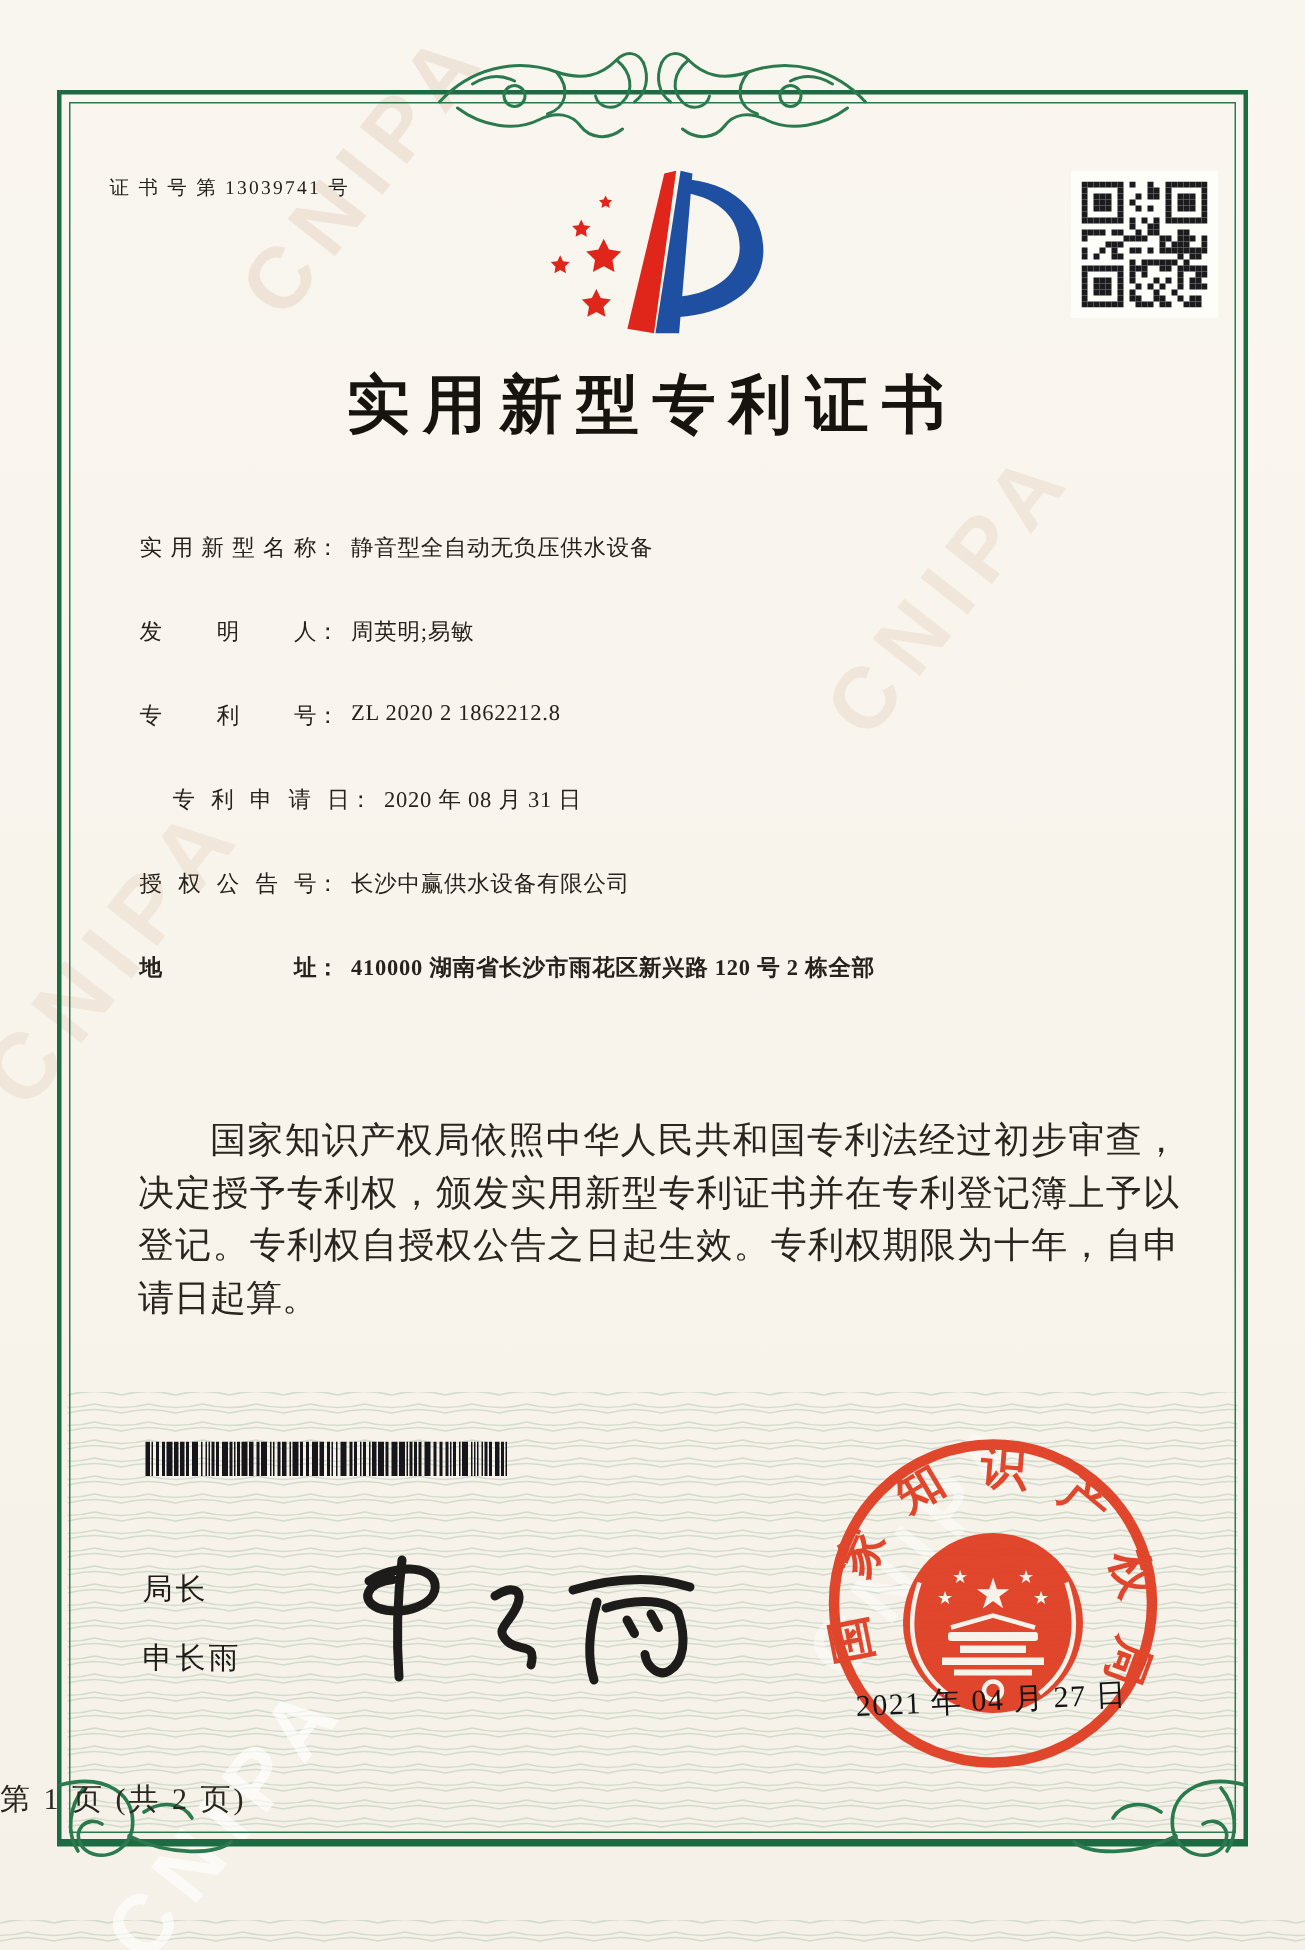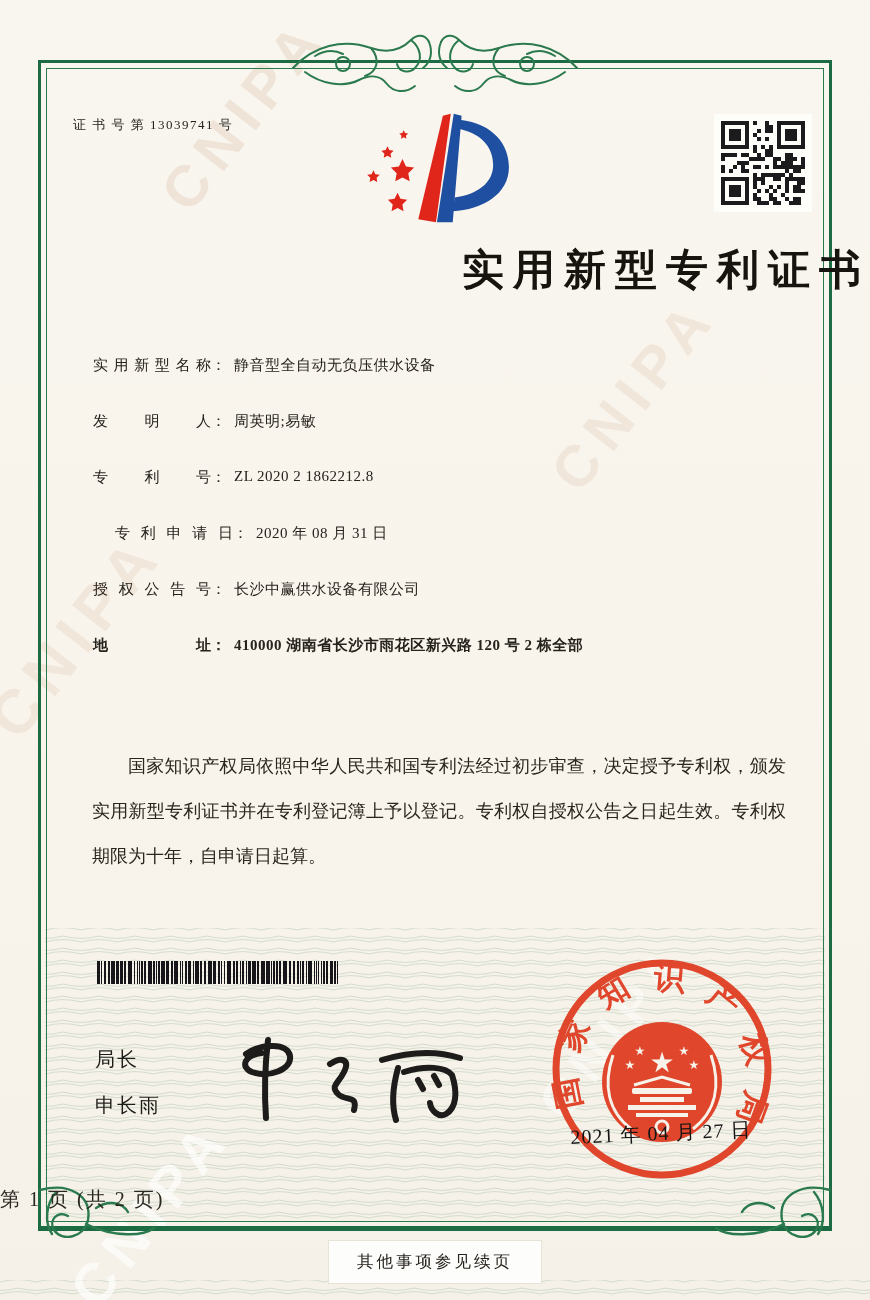--- a/index.html
+++ b/index.html
@@ -31,36 +31,36 @@
   .wm2{left:520px;top:360px;font-size:58px;color:rgba(213,176,150,.22);}
   .wm3{left:-44px;top:600px;font-size:62px;color:rgba(213,176,150,.20);}
   .wm4{left:40px;top:1180px;font-size:56px;color:rgba(255,255,255,.65);}
   .wm5{left:510px;top:1000px;font-size:52px;color:rgba(255,255,255,.45);}
 
   
   .cert-no{position:absolute;left:73px;top:116px;font-size:13px;letter-spacing:1.5px;color:#221f1a;}
   .logo{position:absolute;left:340px;top:98px;width:190px;height:138px;}
   .qr-box{position:absolute;left:714px;top:114px;width:98px;height:98px;background:#fdfdfa;}
   .qr-box svg{position:absolute;left:7px;top:7px;}
-  .title{position:absolute;left:0;right:0;top:242px;text-align:right;font-size:42px;font-weight:bold;
+  .title{position:absolute;left:0;right:0;top:242px;text-align:center;font-size:42px;font-weight:bold;
          letter-spacing:9px;color:#17140f;}
 
   
   .field-row{position:absolute;left:93px;width:700px;font-size:15px;color:#26221c;}
   .flabel{display:inline-block;width:118px;text-align:justify;text-align-last:justify;vertical-align:top;}
   .fcolon{display:inline-block;vertical-align:top;}
   .fvalue{margin-left:8px;letter-spacing:.5px;}
   .row-name{top:356px;}  .row-inventor{top:412px;}  .row-patentno{top:468px;}
   .row-filing{top:524px;margin-left:22px;}.row-patentee{top:580px;}  .row-address{top:636px;font-weight:bold;}
   .row-grant{top:693px;}
   .grant2{position:absolute;left:362px;top:0;}
   .grant2 .flabel{width:100px;}
 
   
-  .body-text{position:absolute;left:92px;top:744px;width:694px;font-size:18px;line-height:45px;
+  .body-text{position:absolute;left:92px;top:744px;width:694px;font-size:24px;line-height:35px;
              text-align:justify;color:#2a261f;}
   .body-text p{margin:0;text-indent:2em;}
 
   
   .barcode{position:absolute;left:95px;top:961px;width:250px;height:23px;}
   .barcode rect{fill:#16161a;}
   .signer{position:absolute;left:95px;font-size:20px;letter-spacing:2px;color:#1e1c18;
           font-family:"Liberation Sans","DejaVu Sans",sans-serif;}
   .signer-title{top:1046px;}
   .signer-name{top:1092px;text-align:center;}
@@ -547,15 +547,14 @@
       <rect x="91" y="160" width="68" height="5" fill="#f8f4ec"></rect>
       <rect x="99" y="168" width="52" height="4" fill="#f8f4ec"></rect>
       <circle cx="125" cy="182" r="6" fill="none" stroke="#f8f4ec" stroke-width="3"></circle>
       <path d="M76,110 C66,140 71,166 94,184" fill="none" stroke="#f8f4ec" stroke-width="3"></path>
       <path d="M174,110 C184,140 179,166 156,184" fill="none" stroke="#f8f4ec" stroke-width="3"></path>
     </g>
   </svg>
   <div class="seal-date">2021 年 04 月 27 日</div>
 
   <div class="page-indicator">第 1 页 (共 2 页)</div>
-  <div class="note-box">其他事项参见续页</div>
 
 </div>
 
 </body></html>

